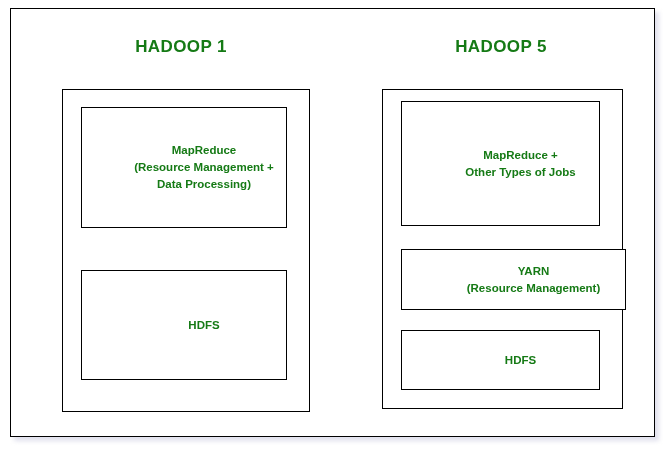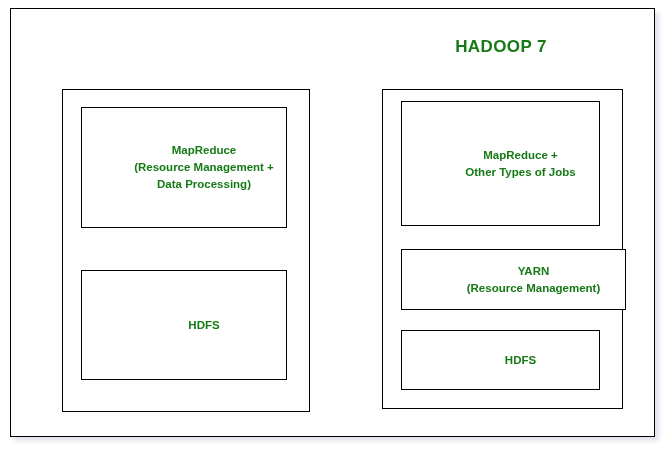--- a/index.html
+++ b/index.html
@@ -98,22 +98,23 @@
 </style>
 </head>
 <body>
 
 <div id="canvas">
 
   <div class="frame-shadow"></div>
 
   <div class="outer-frame">
 
+    <div class="col-title" id="title-h1">HADOOP 1</div>
 
-    <div class="col-title" id="title-h2">HADOOP 7</div>
+    <div class="col-title" id="title-h2">HADOOP 5</div>
 
     <div class="group-box" id="group-hadoop1">
 
       <div class="comp-box" id="box-h1-mapreduce">
         <span class="comp-label">MapReduce
 (Resource Management +
 Data Processing)</span>
       </div>
 
       <div class="comp-box" id="box-h1-hdfs">

